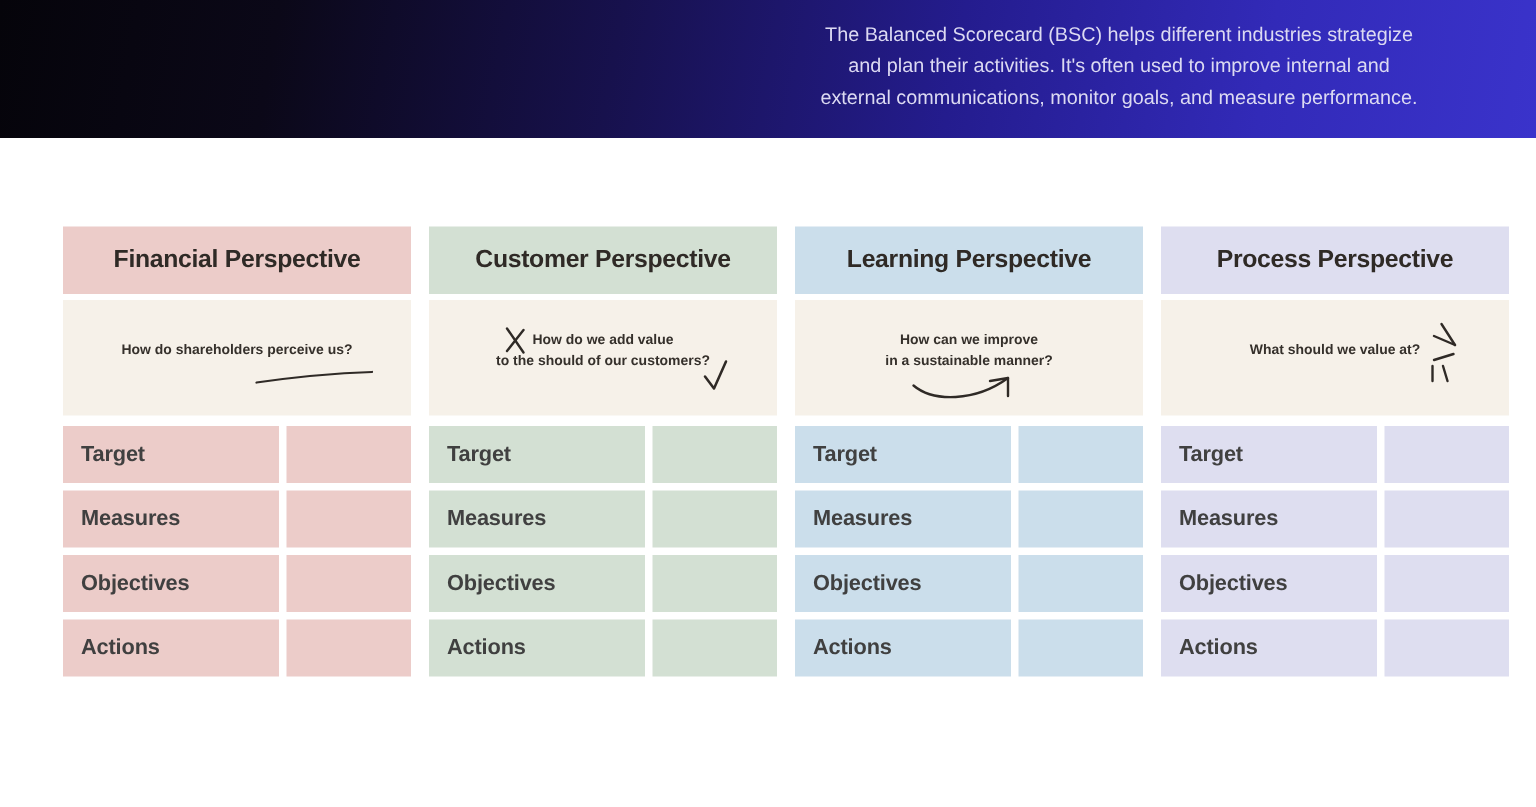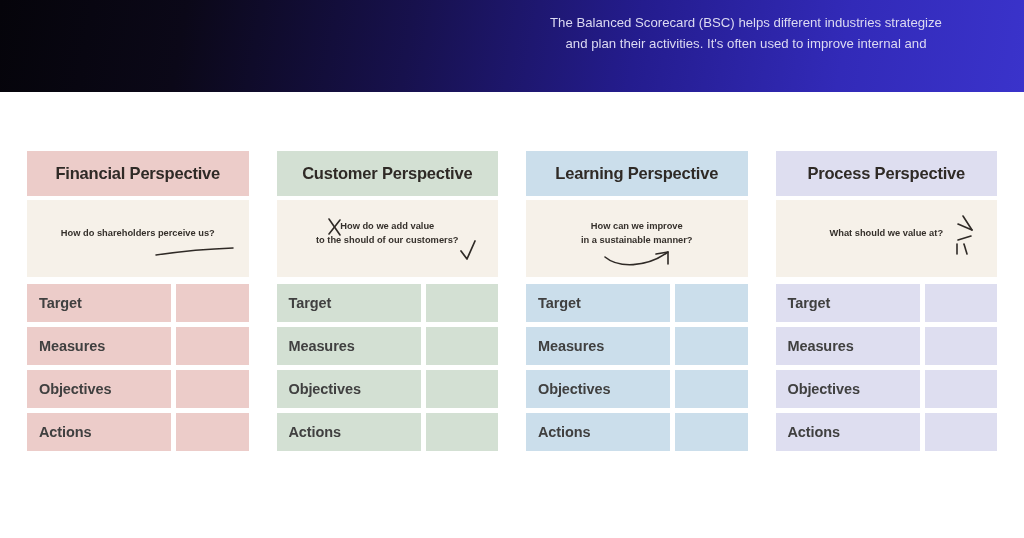--- a/index.html
+++ b/index.html
@@ -21,22 +21,22 @@
     letter-spacing:-0.6px;line-height:46px;white-space:nowrap;
   }
   .banner-desc{
     position:absolute;right:28px;top:12px;width:500px;
     text-align:center;color:#dcdaf2;font-size:13.2px;line-height:21px;
   }
   .banner-desc div{white-space:nowrap;}
 
   
   .board{
-    position:absolute;left:27px;top:151px;width:970px;
-    display:flex;gap:28px;
+    position:absolute;left:42px;top:151px;width:970px;
+    display:flex;gap:12px;
   }
   .col{width:232px;display:flex;flex-direction:column;}
 
   .col-head{
     height:45px;display:flex;align-items:center;justify-content:center;
     font-size:16.5px;font-weight:bold;color:#2f2a26;letter-spacing:-0.2px;
     white-space:nowrap;
   }
   .q-cell{
     margin-top:4px;height:77px;background:#f6f1e9;
@@ -66,20 +66,21 @@
 </style>
 </head>
 <body>
 
 <div class="page">
 
   <div class="banner">
     <div class="banner-desc">
       <div>The Balanced Scorecard (BSC) helps different industries strategize</div>
       <div>and plan their activities. It's often used to improve internal and</div>
+      <div>external communications, monitor goals, and measure performance.</div>
     </div>
   </div>
 
   <div class="board">
 
     <div class="col c-fin">
       <div class="col-head">Financial Perspective</div>
       <div class="q-cell">
         <div class="q-text">
           <span>How do shareholders perceive us?</span>

